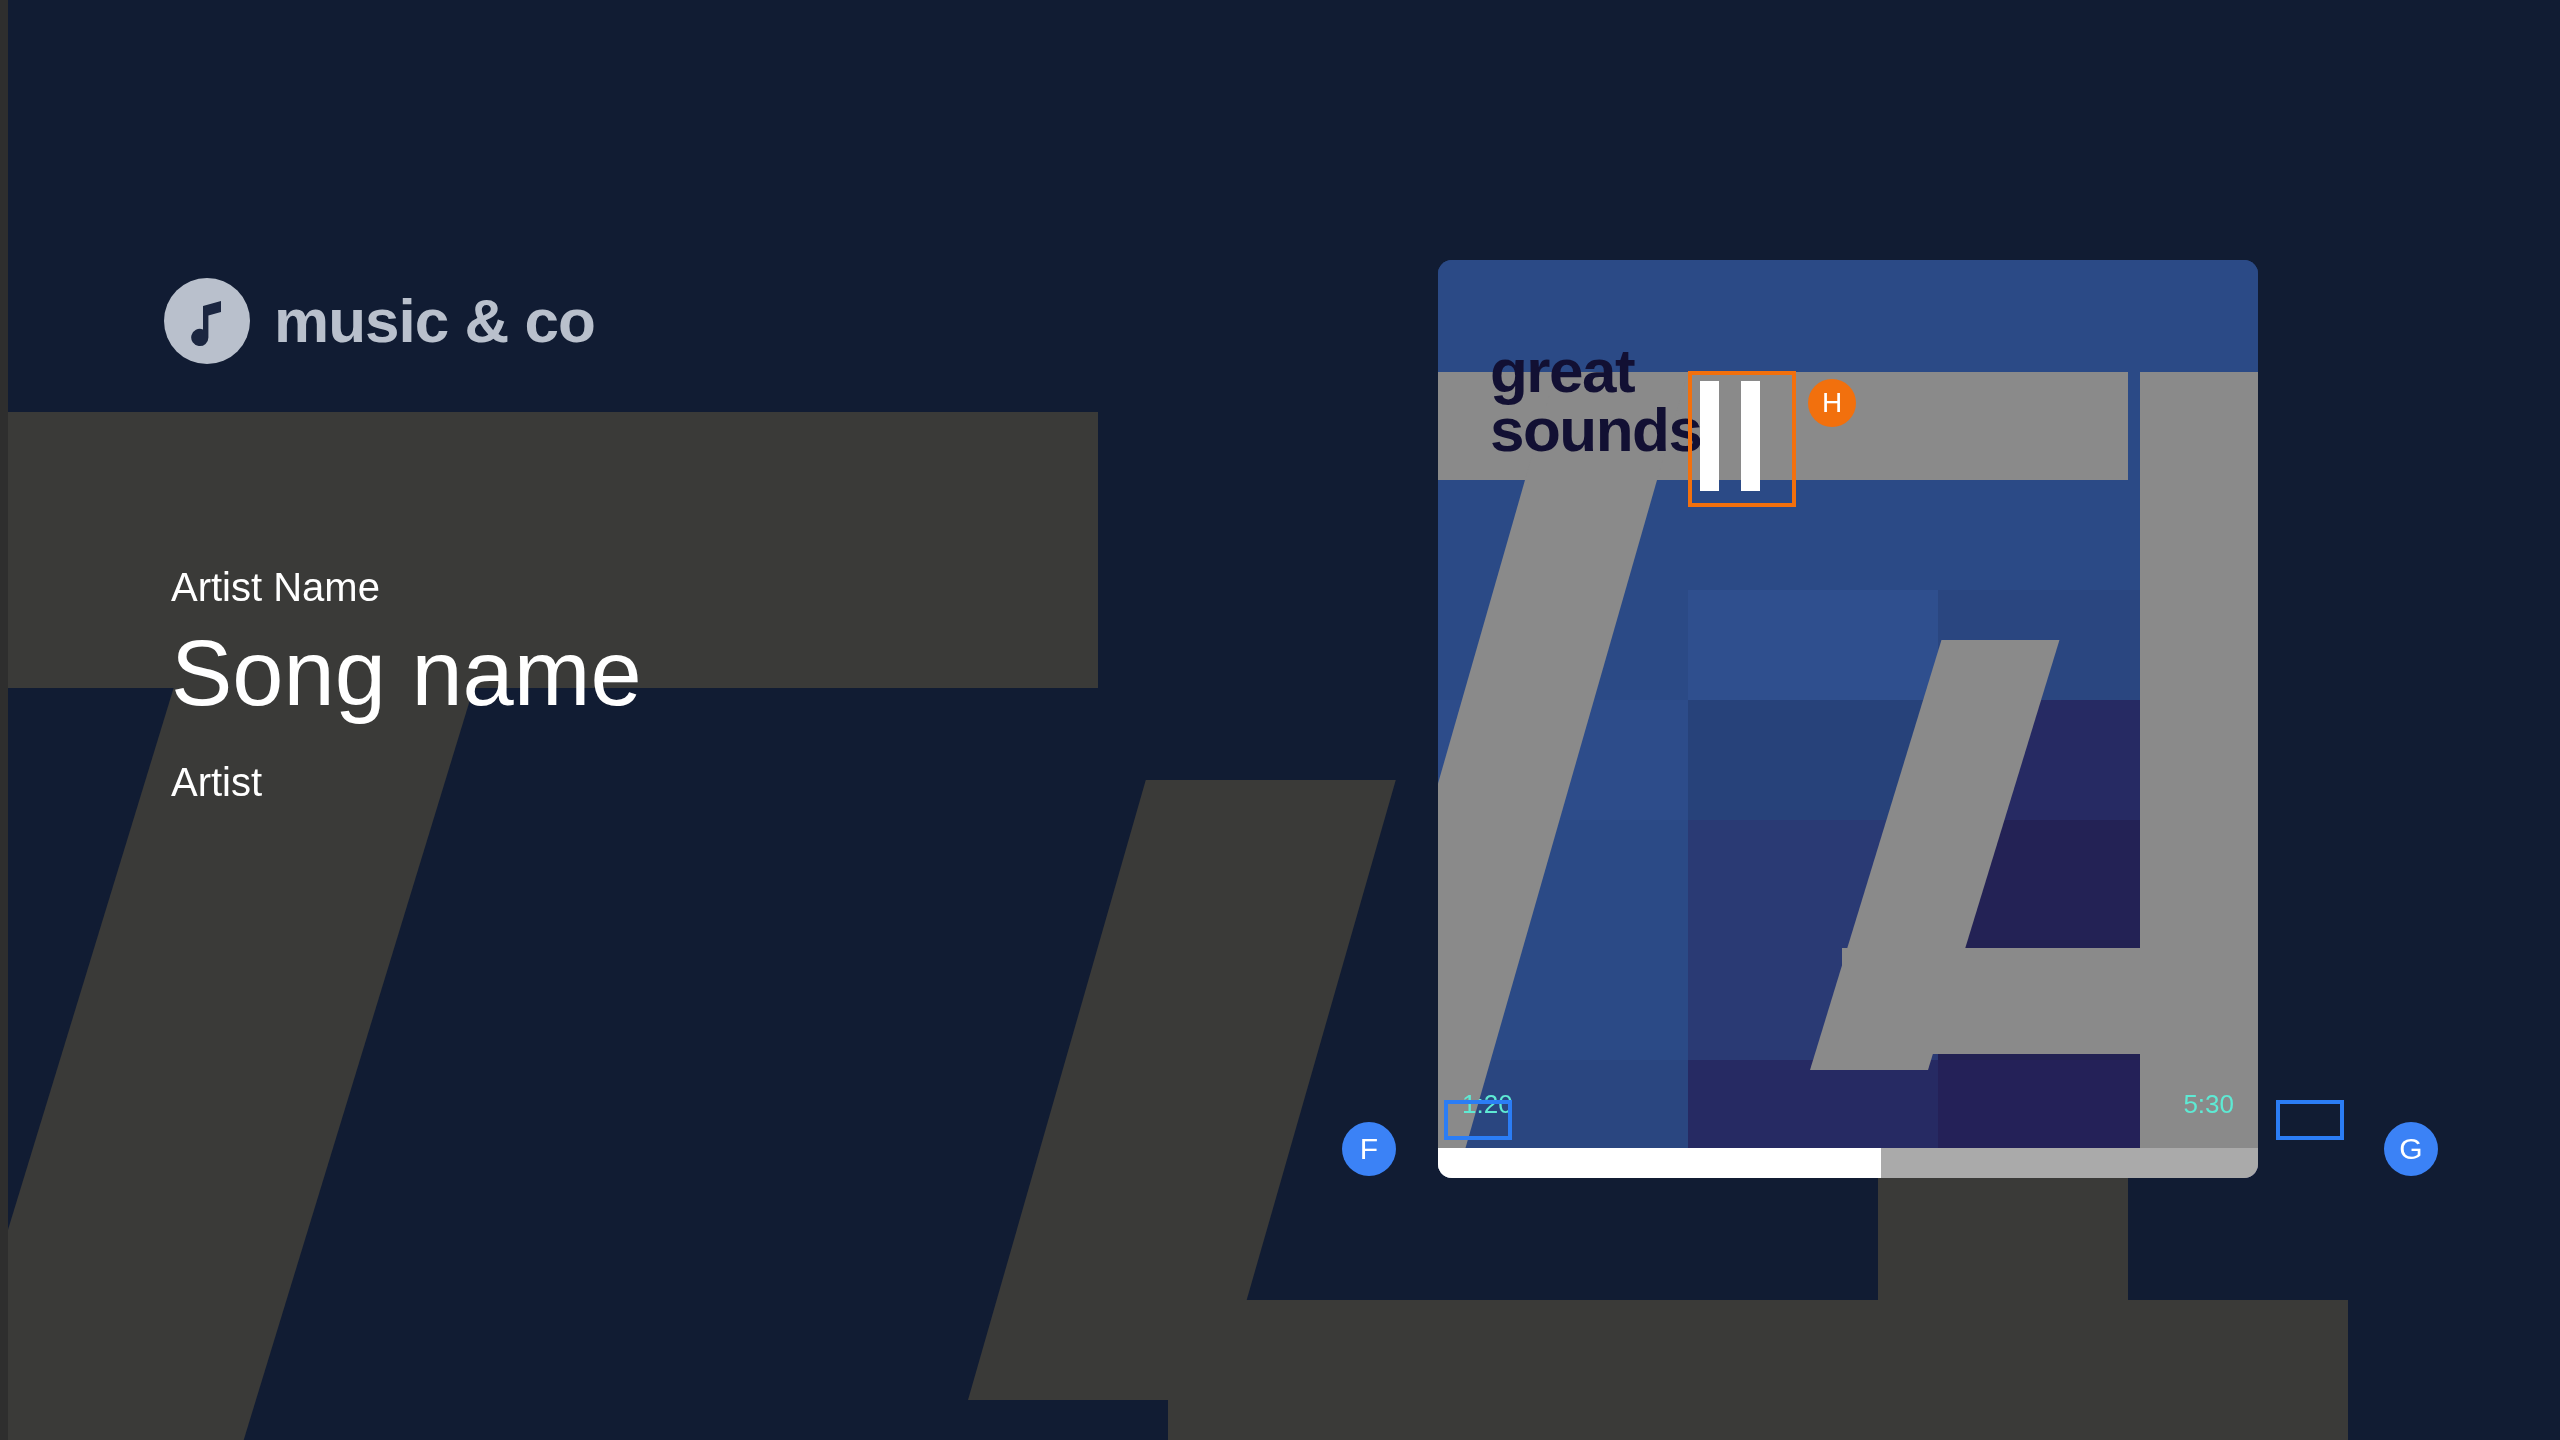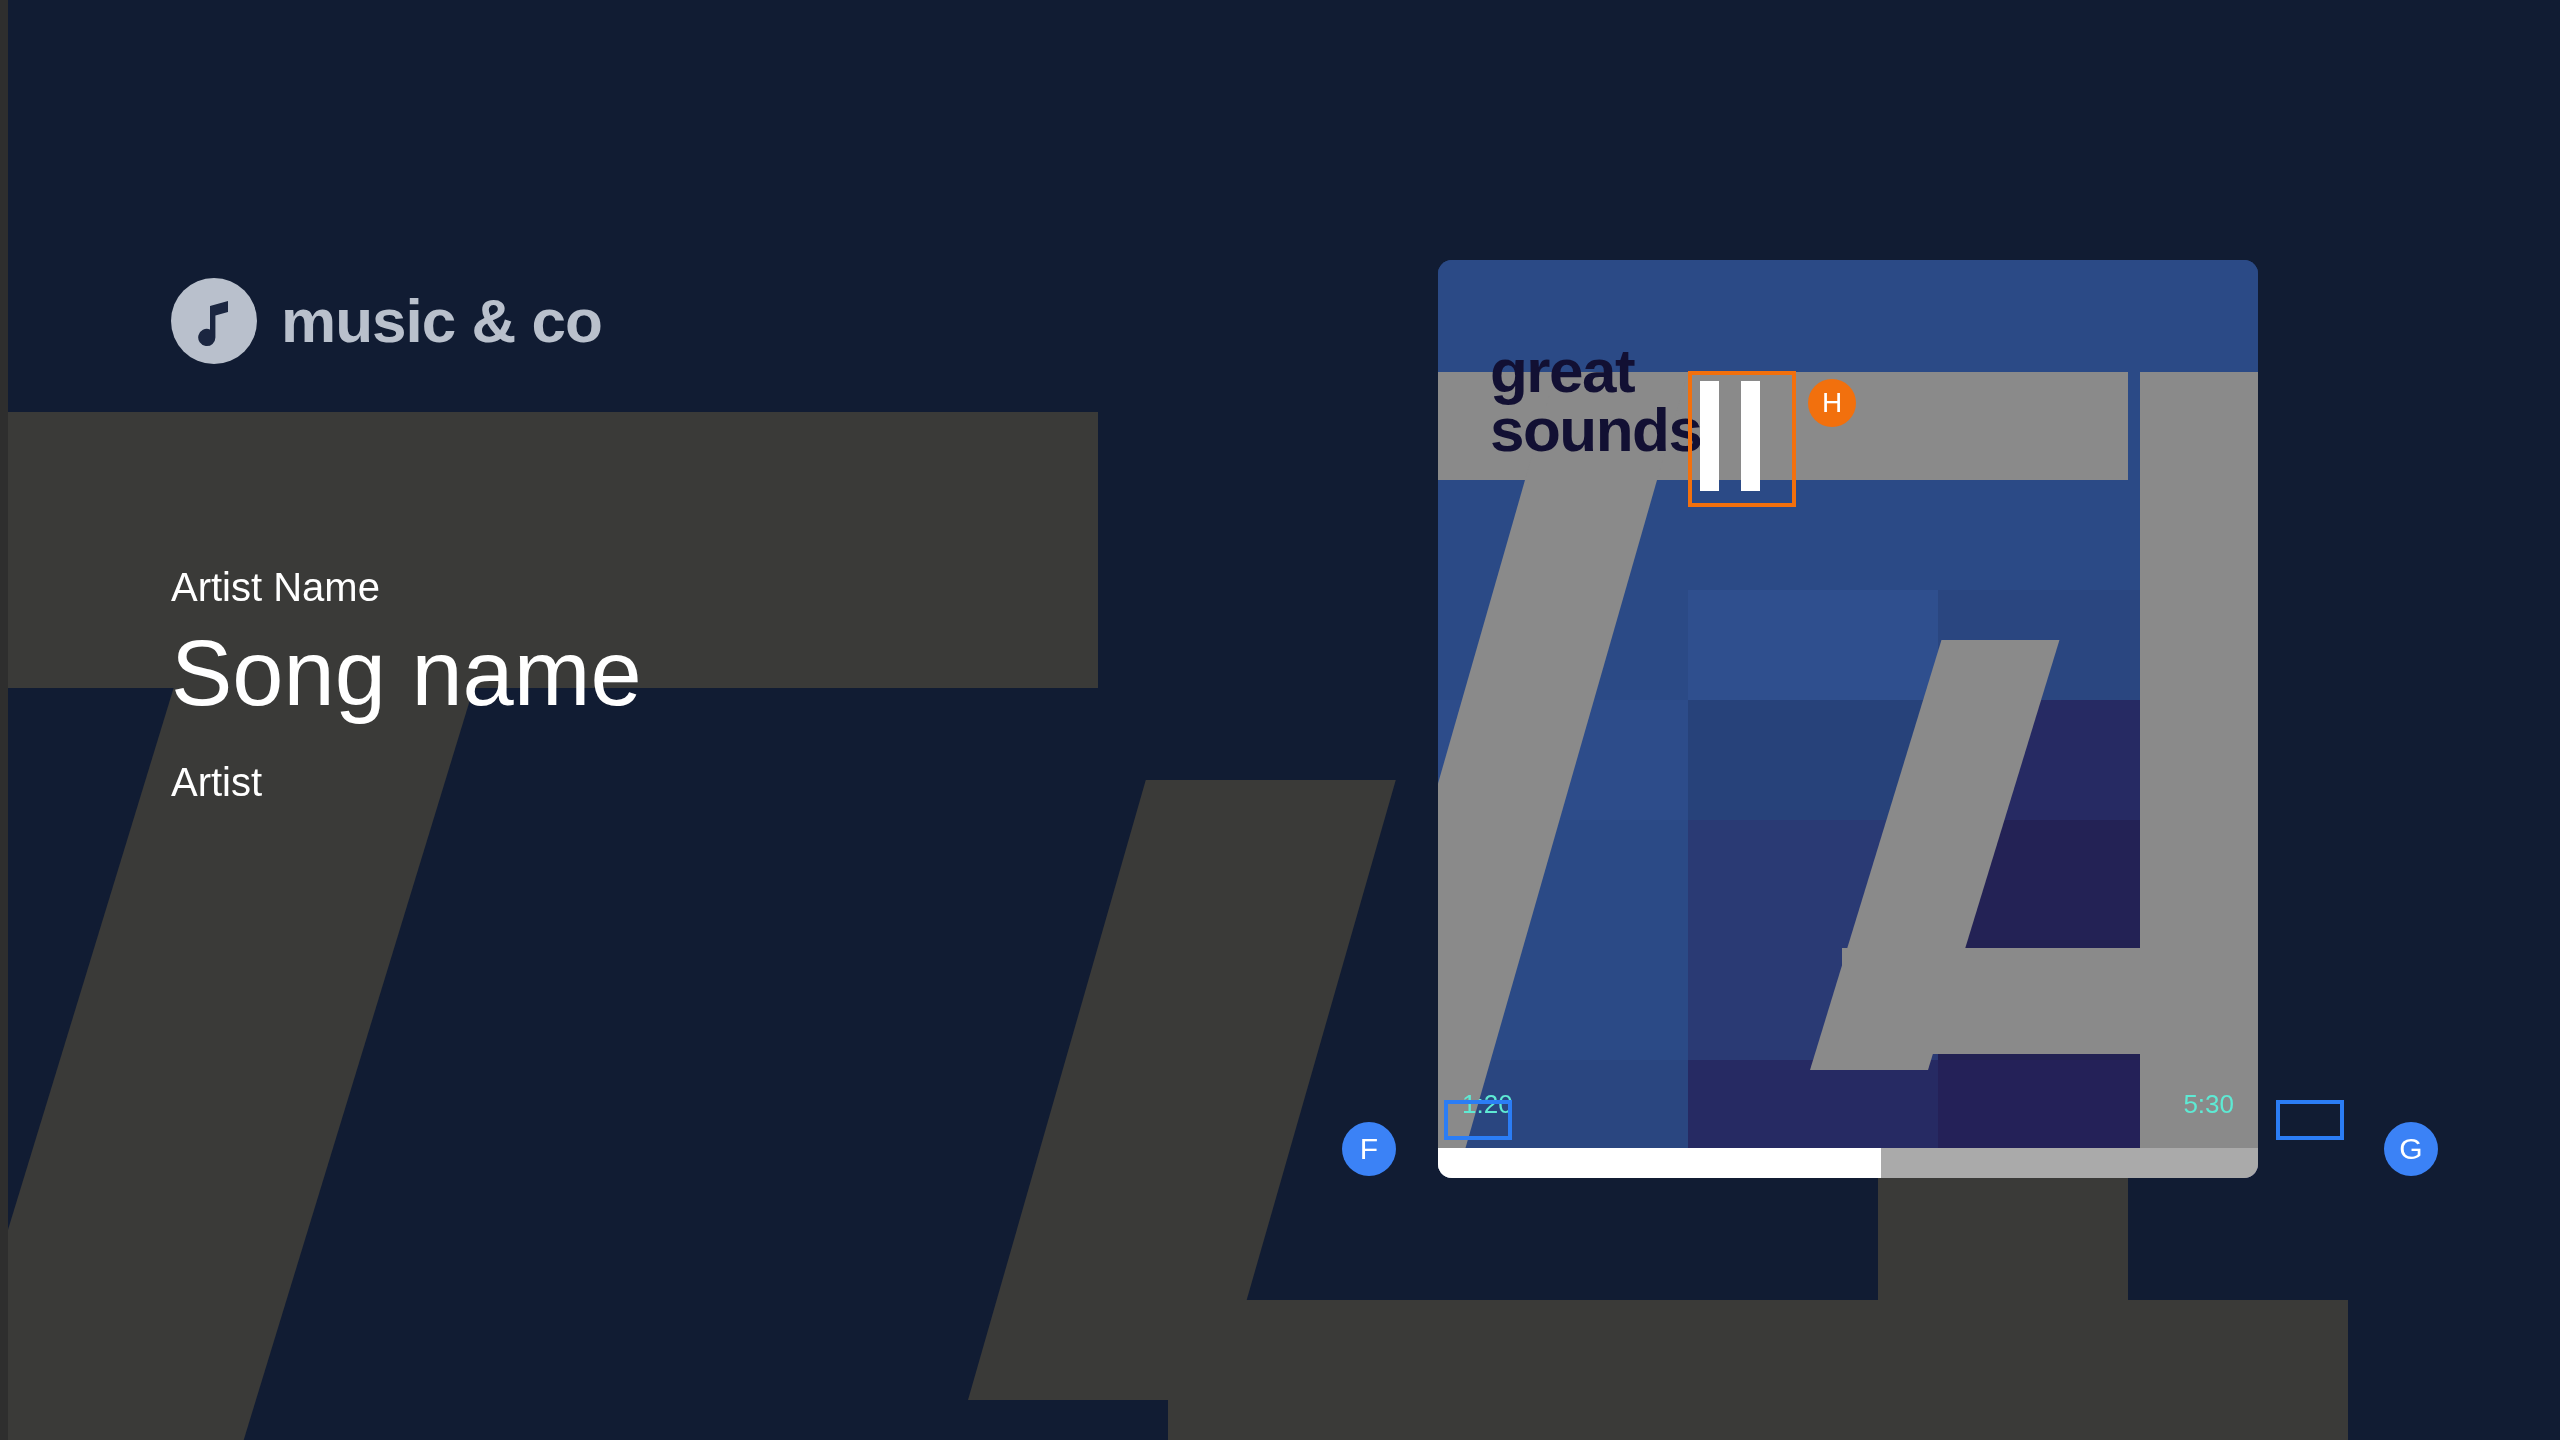--- a/index.html
+++ b/index.html
@@ -62,21 +62,21 @@
   }
   
   .panel-lower {
     position:absolute;
     left:0px; top:688px;
     width:1090px; height:0px;
   }
 
   
   .brand {
-    position:absolute; left:163px; top:278px;
+    position:absolute; left:156px; top:278px;
     display:flex; align-items:center; gap:24px;
     z-index:40;
   }
   .brand-badge {
     width:86px; height:86px; border-radius:50%;
     background:#b9c0cc;
     display:flex; align-items:center; justify-content:center;
     flex:0 0 auto;
   }
   .brand-badge svg { display:block; }

